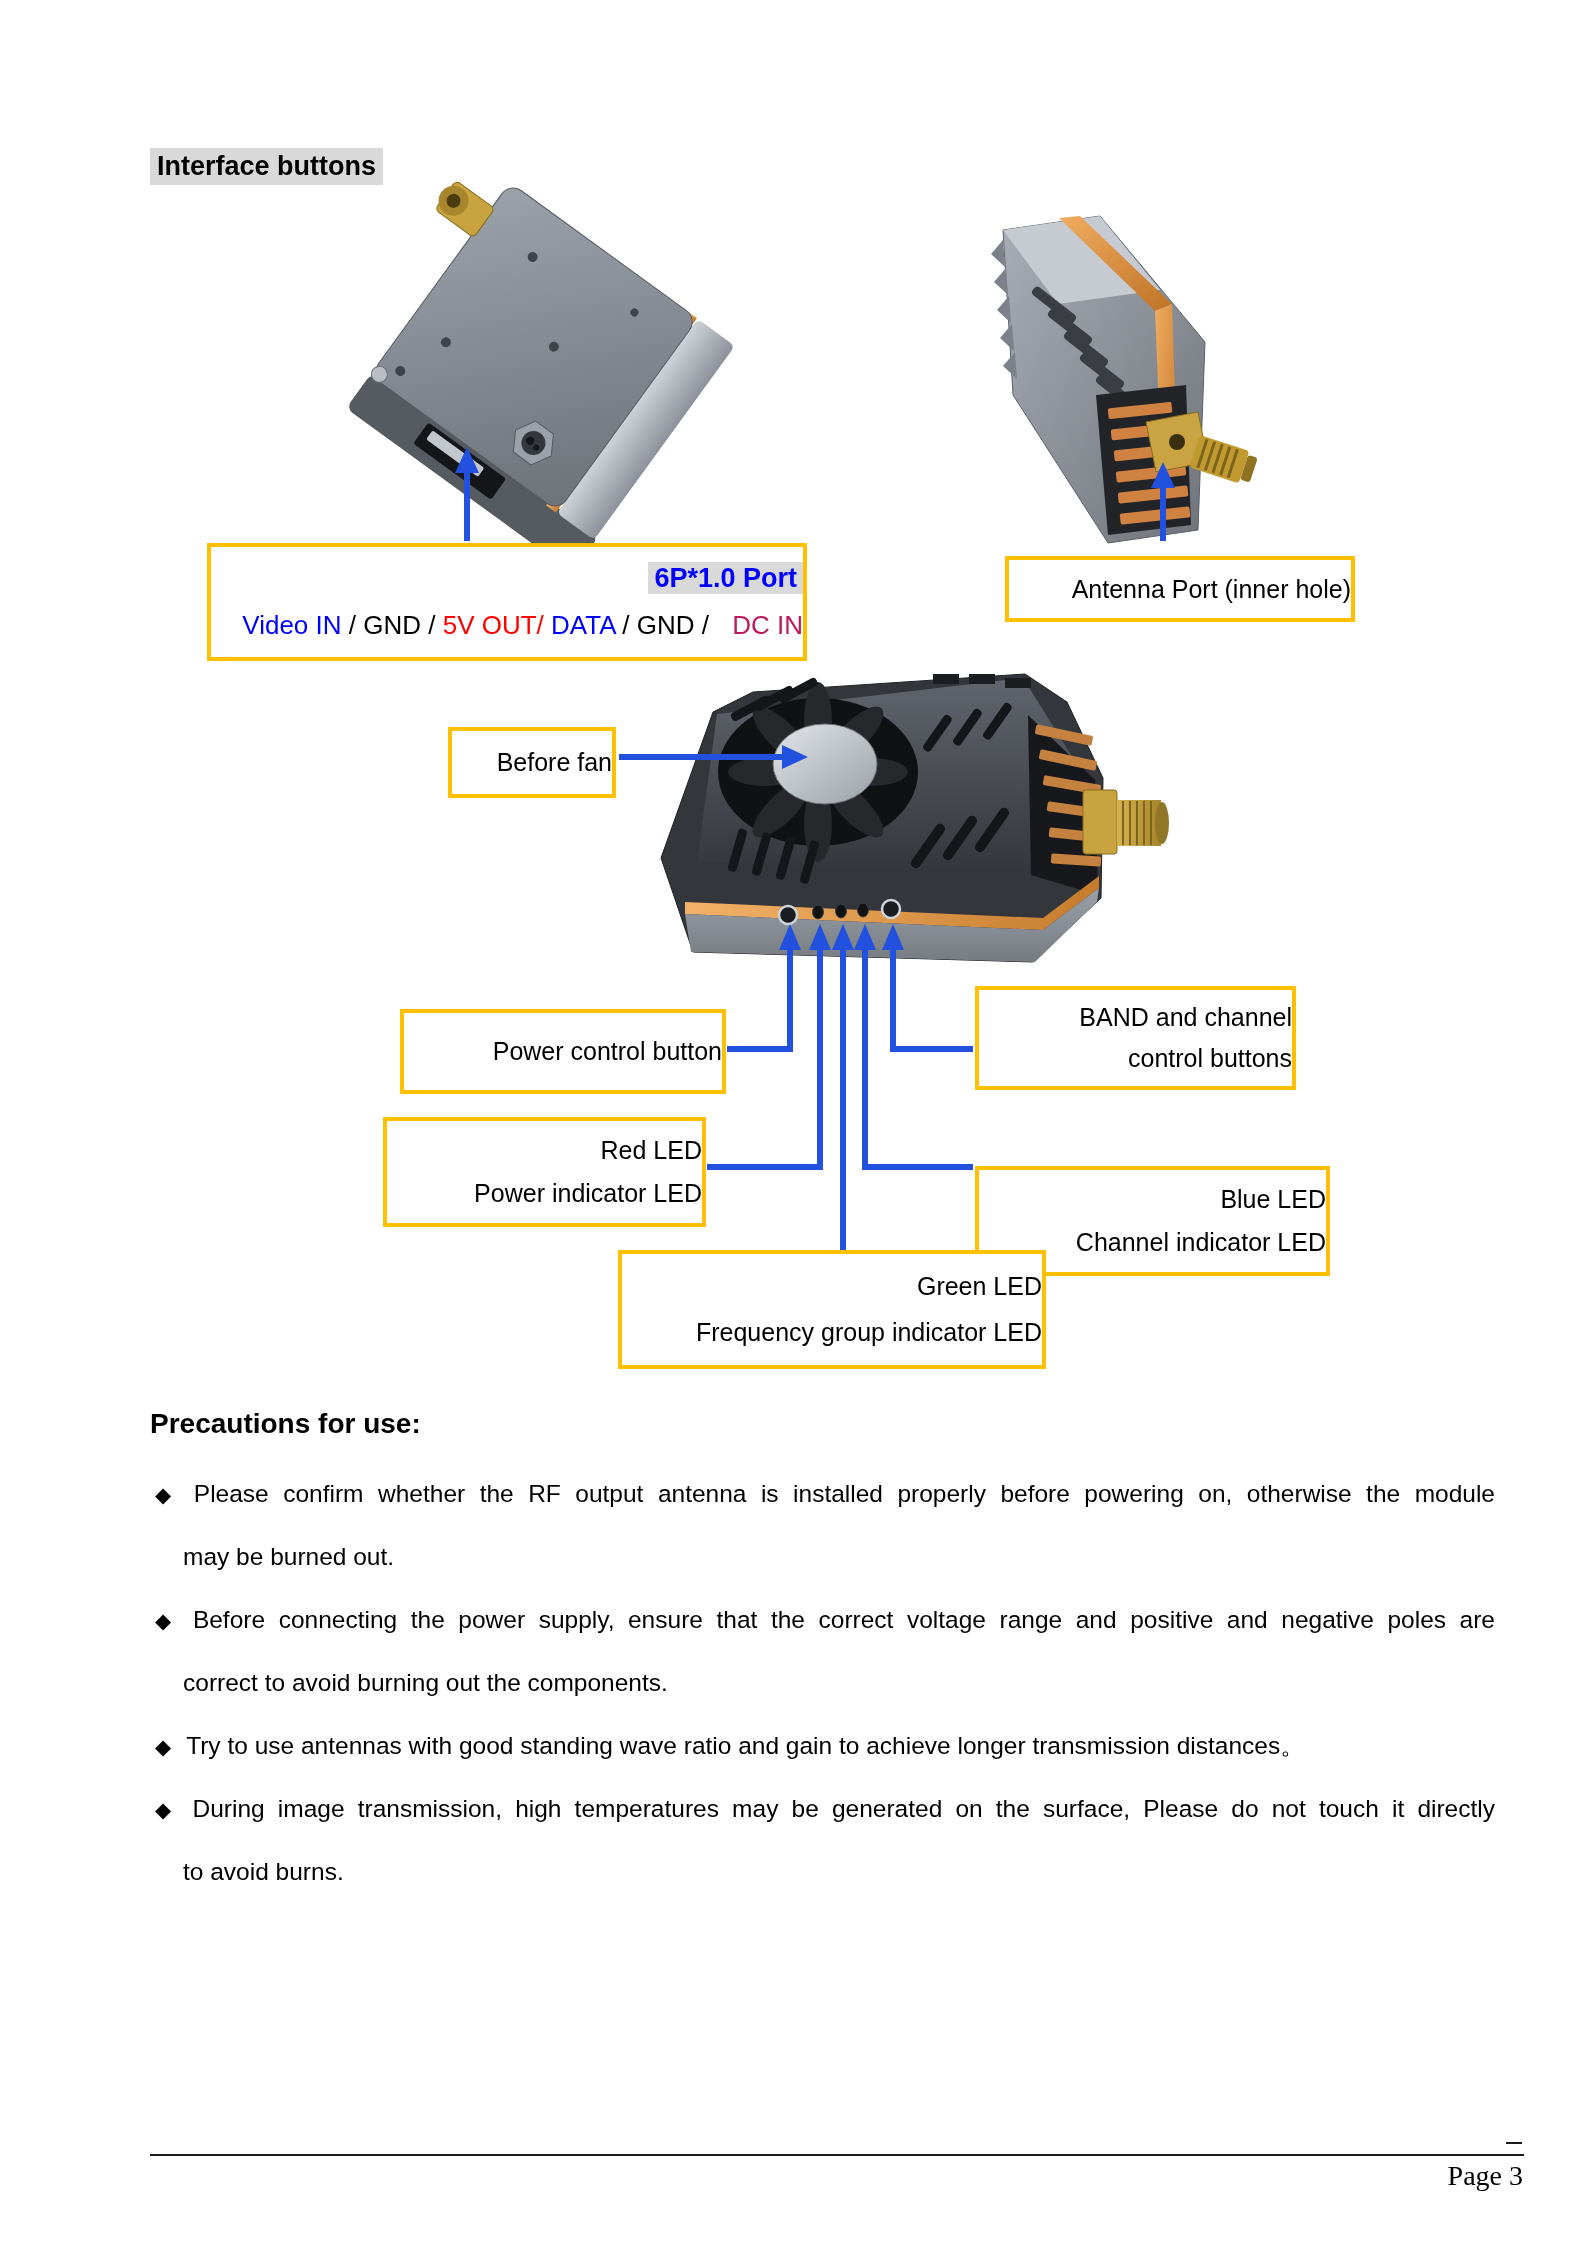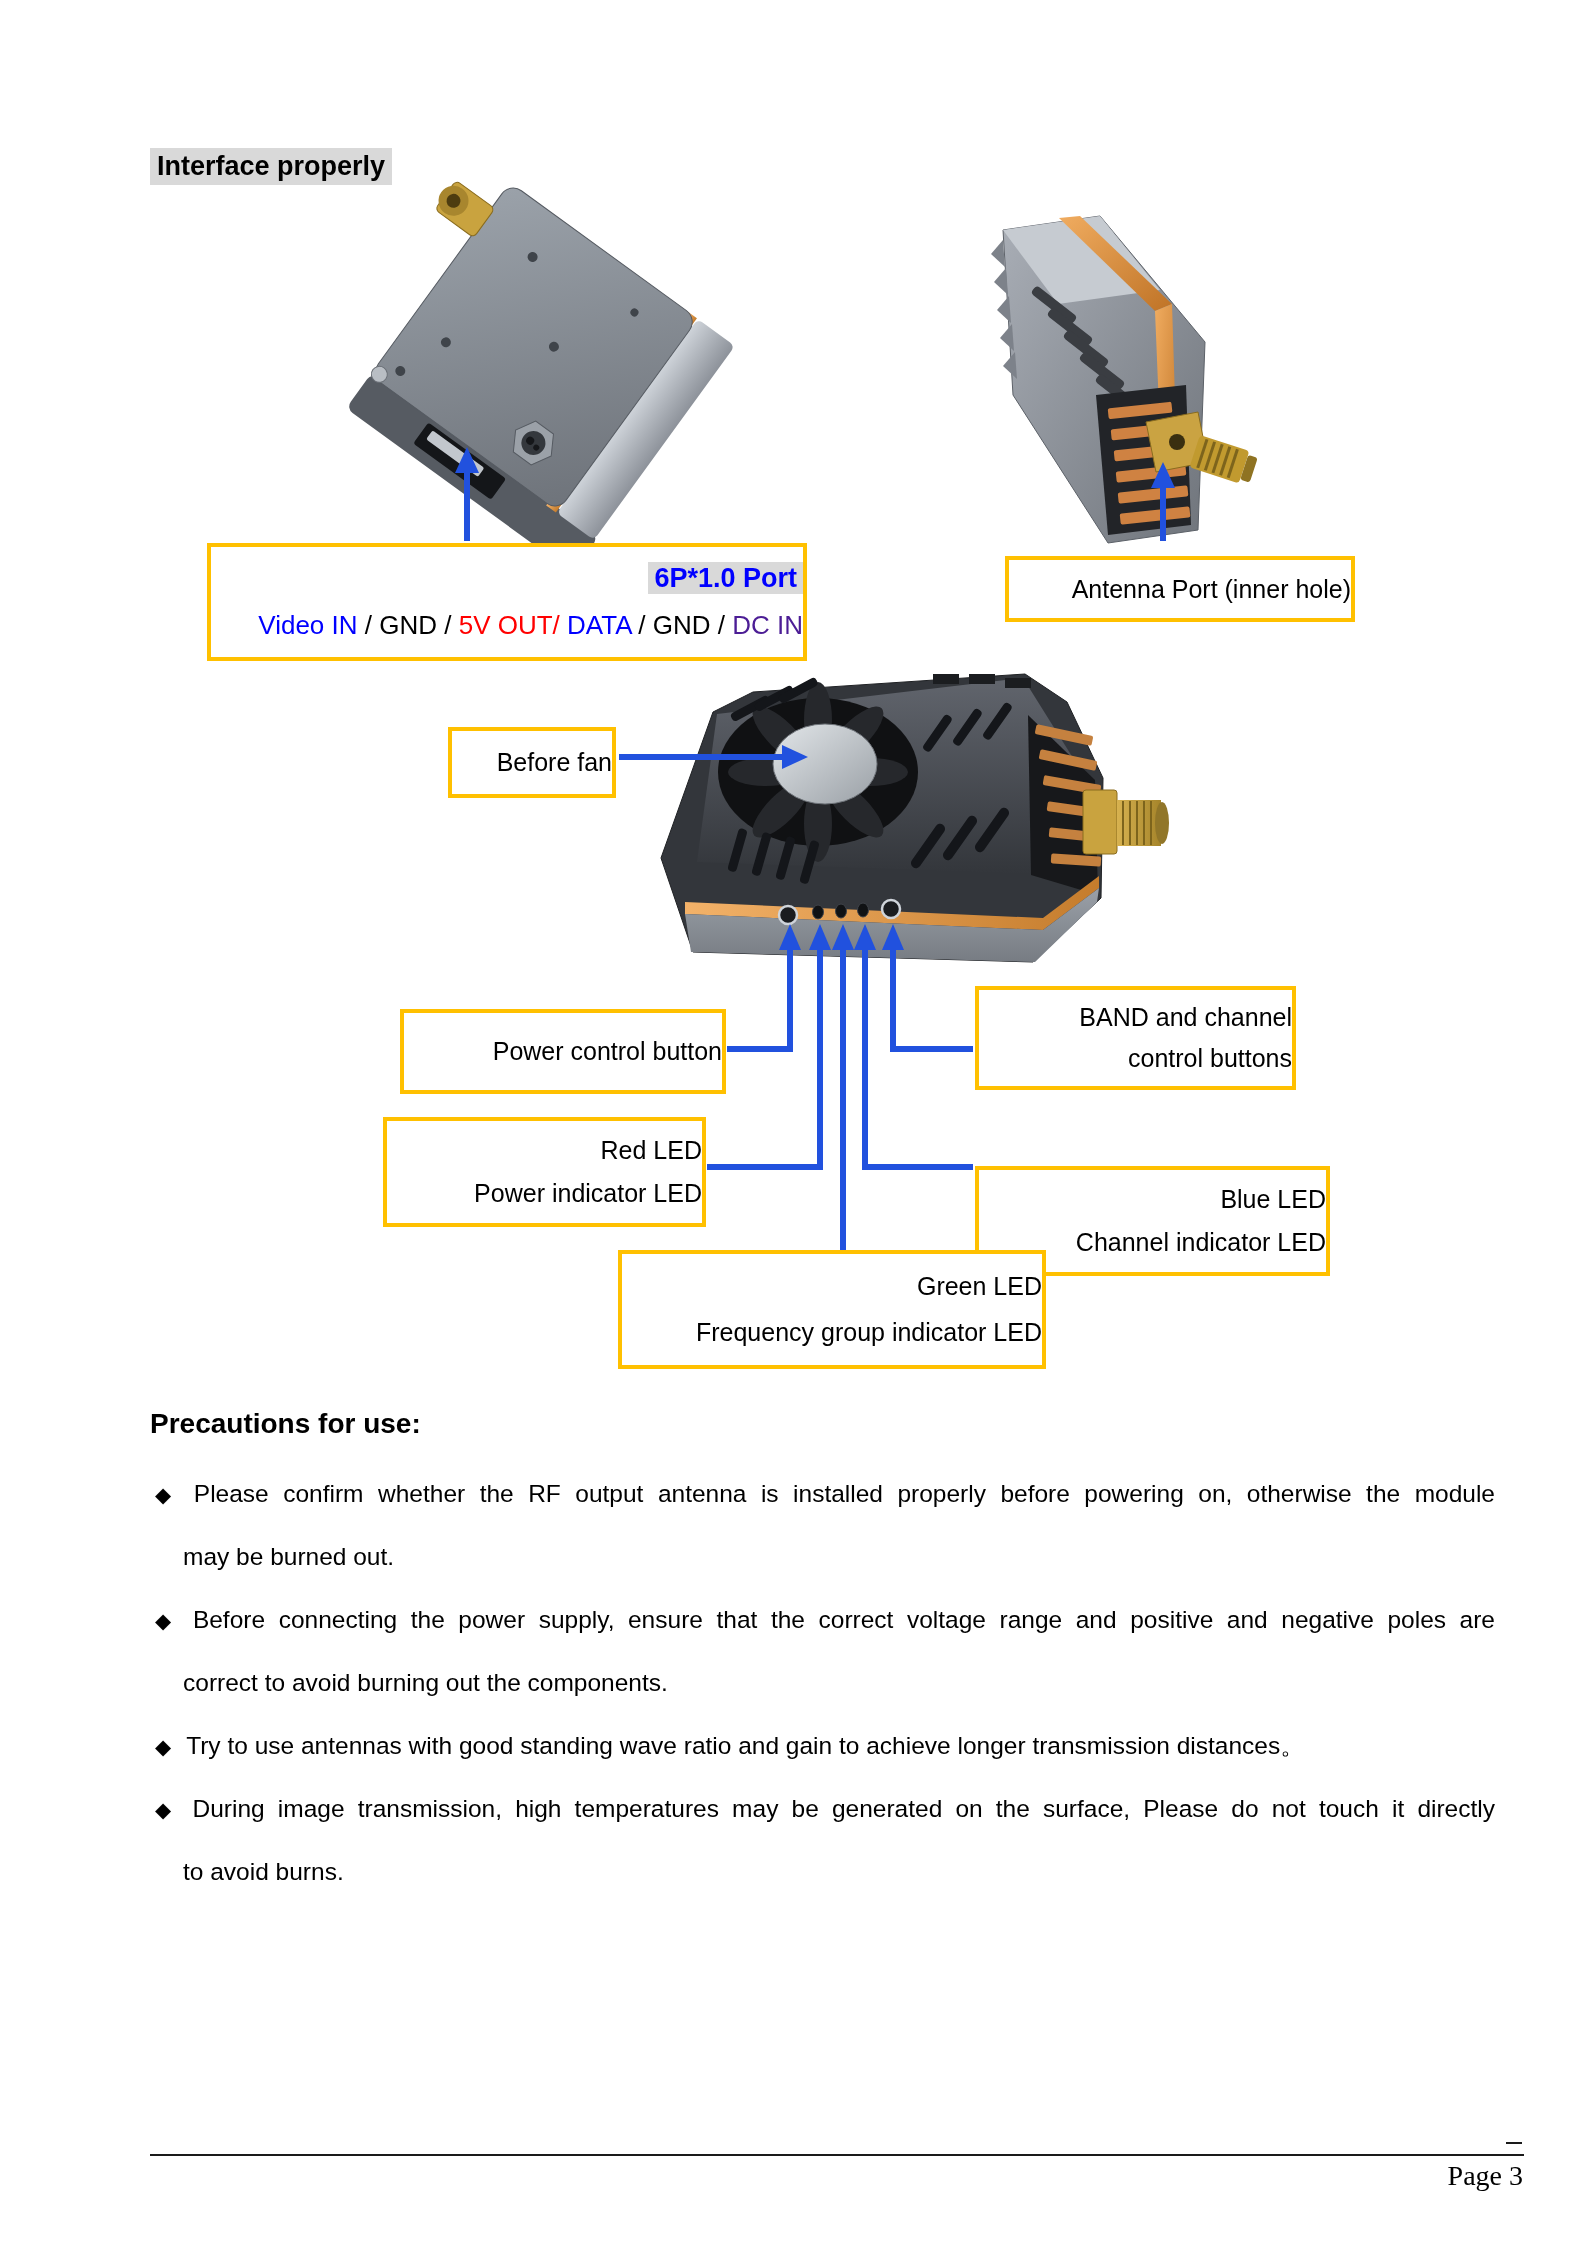--- a/index.html
+++ b/index.html
@@ -25,21 +25,21 @@
   .footer-line{position:absolute;left:150px;top:2154px;width:1374px;border-top:2px solid #1a1a1a;z-index:3;}
   .footer-dash{position:absolute;left:1506px;top:2142px;width:16px;border-top:2px solid #1a1a1a;z-index:3;}
   .footer-page{position:absolute;right:64px;top:2160px;font-family:"Liberation Serif", serif;
                font-size:28px;z-index:3;}
 </style>
 </head>
 <body>
 
 <div class="page">
 
-  <div class="page-title">Interface properly</div>
+  <div class="page-title">Interface buttons</div>
 
   <svg class="dev" style="left:383px;top:190px;" width="395" height="365" viewBox="0 0 395 365" aria-hidden="true">
     <defs>
       <linearGradient id="g1f" x1="0" y1="0" x2="1" y2="1">
         <stop offset="0" stop-color="#9ba2aa"></stop>
           <stop offset="1" stop-color="#6e737a"></stop>
       </linearGradient>
       <linearGradient id="g1s" x1="0" y1="0" x2="1" y2="0">
         <stop offset="0" stop-color="#ced3d9"></stop>
           <stop offset="1" stop-color="#8d929a"></stop>
@@ -214,21 +214,21 @@
       <polygon points="843,924 832,950 854,950"></polygon>
       <polygon points="865,924 854,950 876,950"></polygon>
       <polygon points="893,924 882,950 904,950"></polygon>
     </g>
   </svg>
 
   <div class="callout" style="left:207px;top:543px;width:600px;height:118px;">
     <div class="port-title-line">
       <span class="hl">6P*1.0 Port</span>
     </div>
-    <div class="port-pins" id="port-pins"><span style="color: rgb(0, 0, 255);">Video IN</span><span style="color: rgb(0, 0, 0);"> / GND / </span><span style="color: rgb(255, 0, 0);">5V OUT/</span><span style="color: rgb(0, 0, 255);"> DATA</span><span style="color: rgb(0, 0, 0);"> / GND / </span><span style="color: #4c1d95;">DC IN</span></div>
+    <div class="port-pins" id="port-pins"><span style="color: rgb(0, 0, 255);">Video IN</span><span style="color: rgb(0, 0, 0);"> / GND / </span><span style="color: rgb(255, 0, 0);">5V OUT/</span><span style="color: rgb(0, 0, 255);"> DATA</span><span style="color: rgb(0, 0, 0);"> / GND / </span><span style="color: #be185d; margin-left: 16px;">DC IN</span></div>
   </div>
 
   <div class="callout" style="left:1005px;top:544px;width:350px;height:66px;margin-top:12px;">
     <div>Antenna Port (inner hole)</div>
   </div>
 
   <div class="callout" style="left:448px;top:727px;width:168px;height:71px;">
     <div>Before fan</div>
   </div>
 

